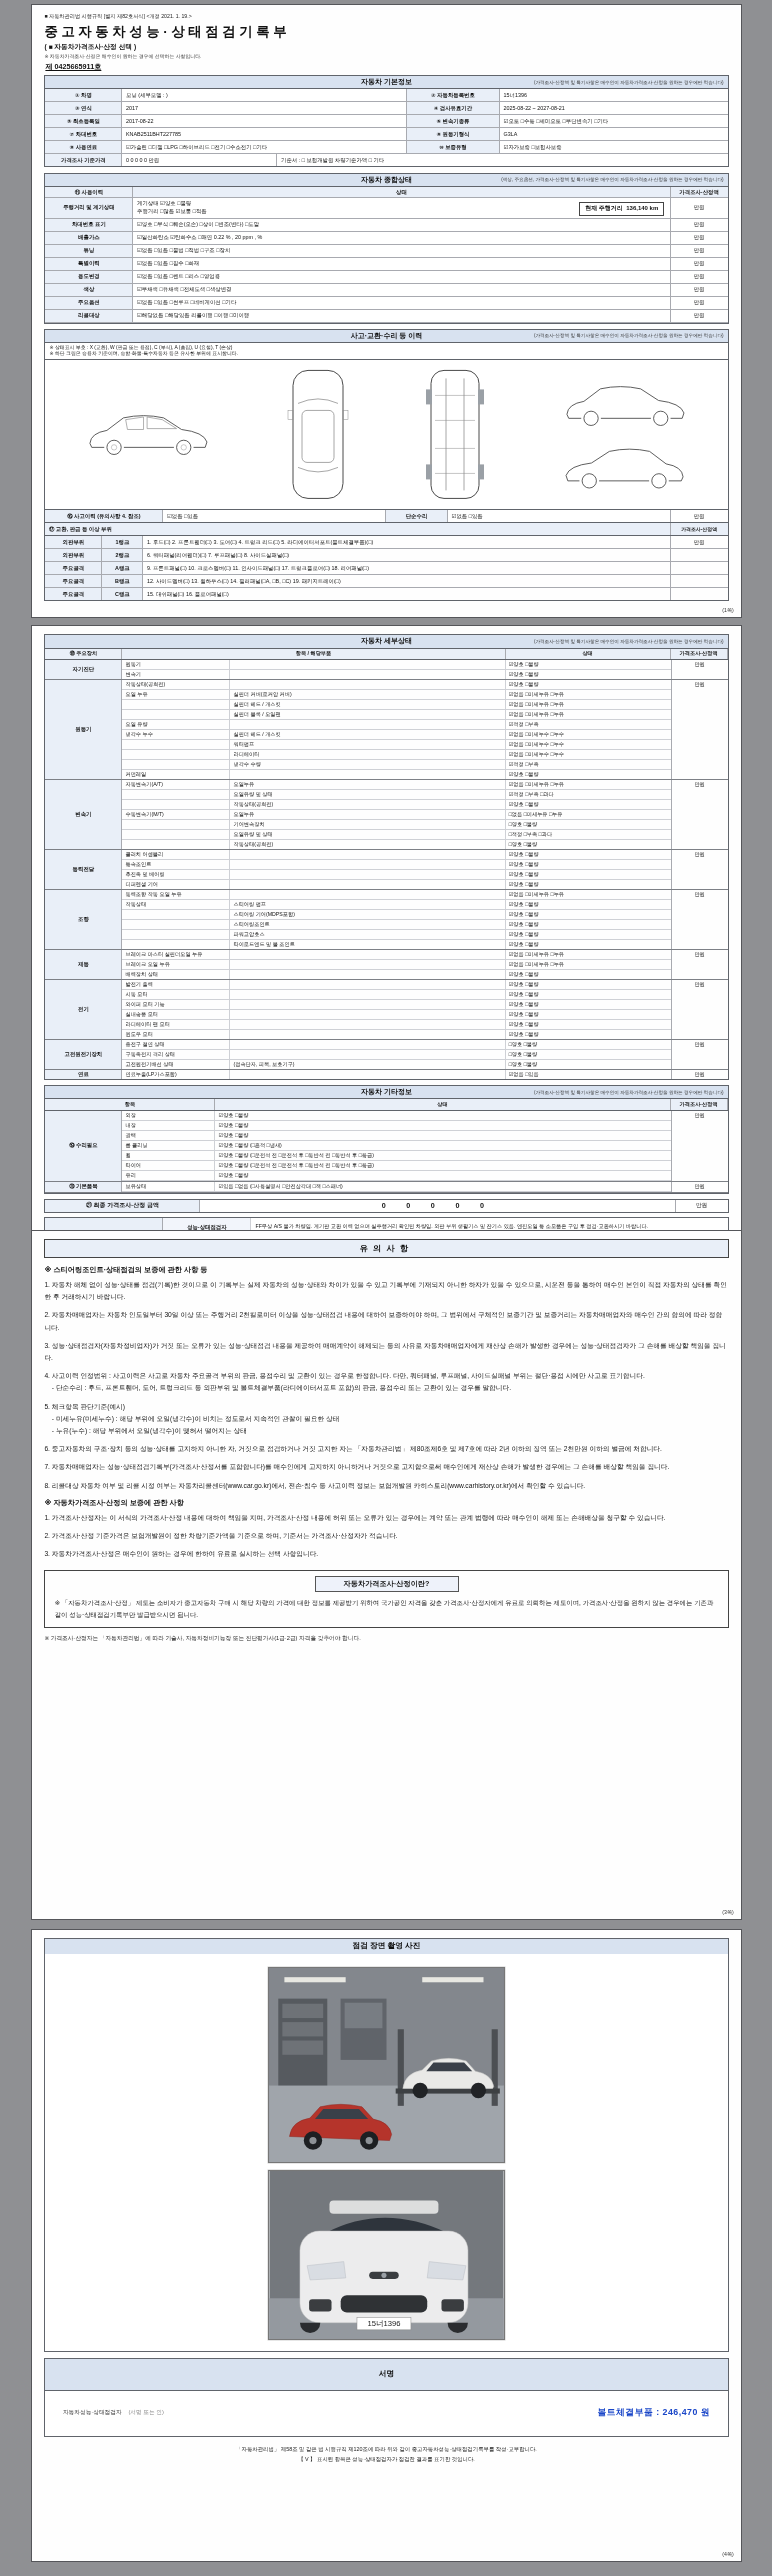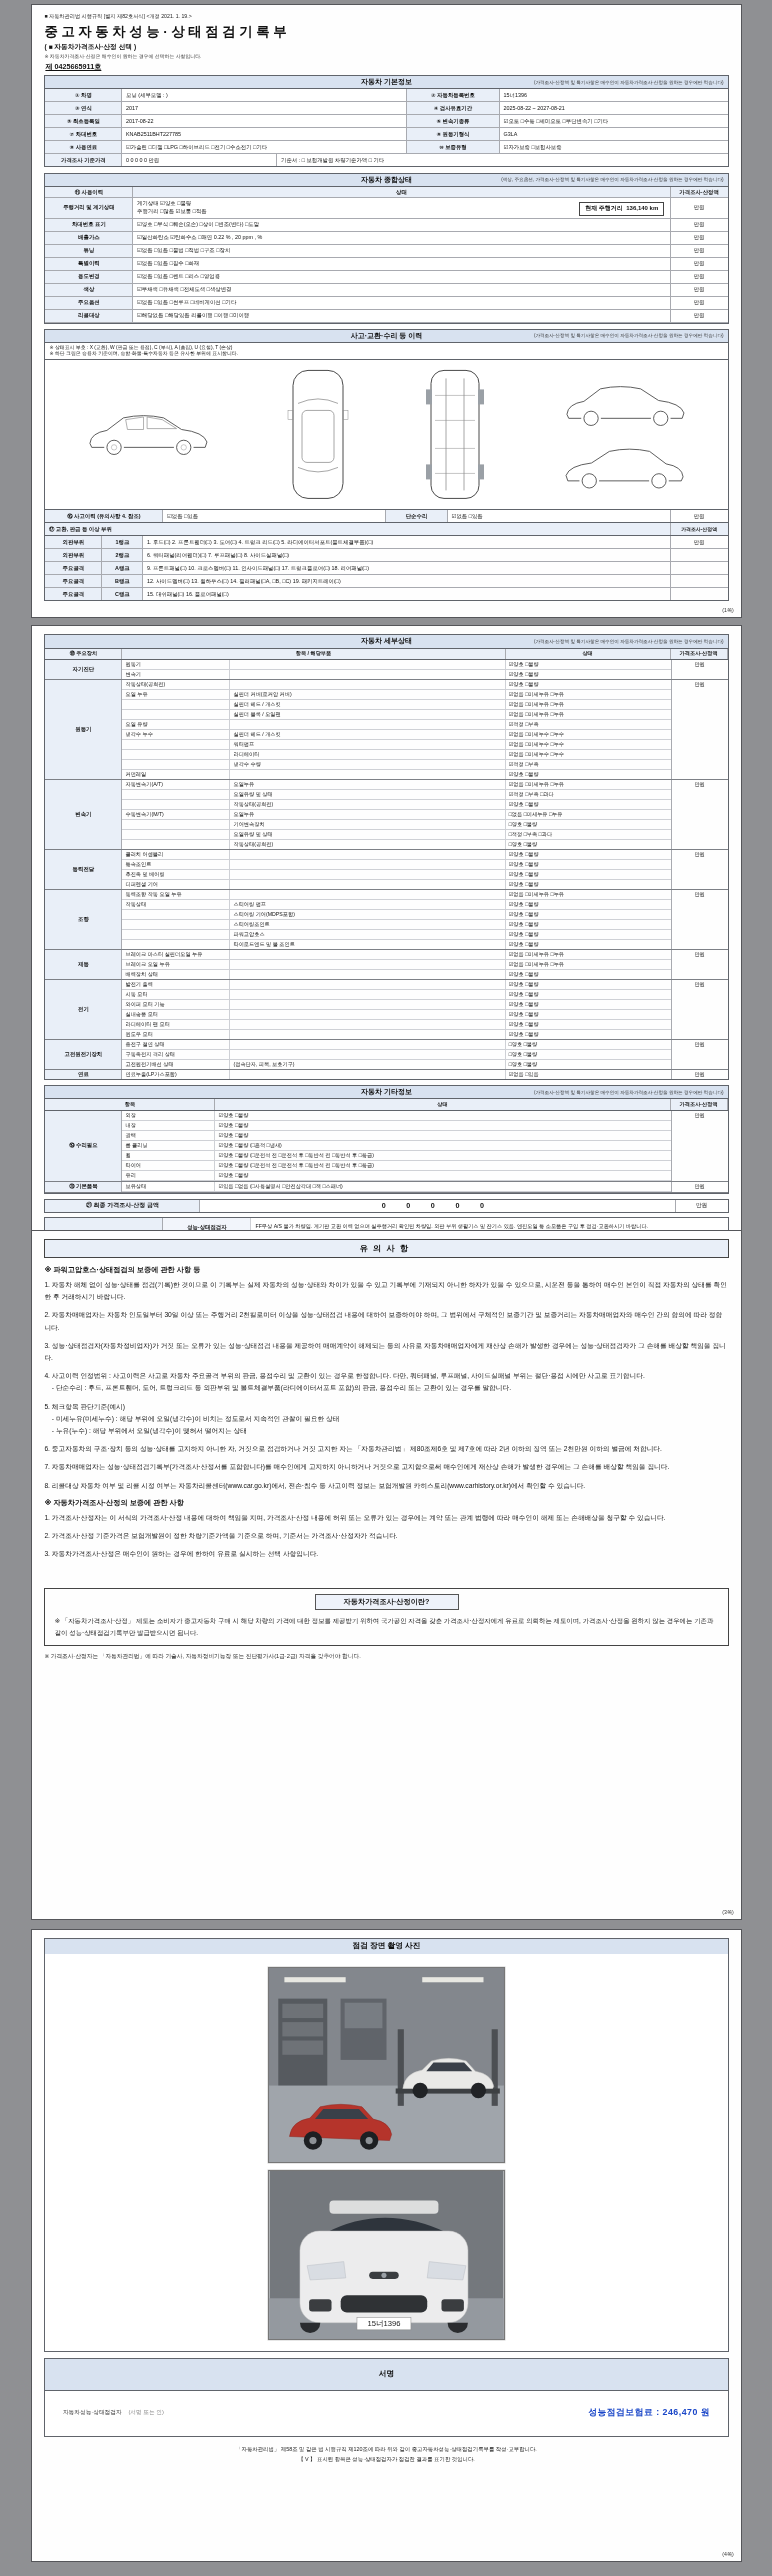--- a/index.html
+++ b/index.html
@@ -63,21 +63,21 @@
   .opinion{display:grid;grid-template-columns:118px 1fr;border:0.5px solid #60646b;background:#fff;}
   .op-title{background:#e9eff8;display:flex;align-items:center;justify-content:center;font-weight:bold;font-size:5.7px;border-right:0.5px solid #a8aab0;text-align:center;padding:2.1px;}
   .op-row{display:grid;grid-template-columns:88px 1fr;border-bottom:0.5px solid #a8aab0;}
   .op-rows .op-row:last-child{border-bottom:none;}
   .op-who{background:#f2f5fb;display:flex;align-items:center;justify-content:center;font-size:5.4px;font-weight:bold;border-right:0.5px solid #cfd1d6;min-height:18.5px;padding:1px;}
   .op-text{font-size:5.2px;padding:2.1px 4.1px;display:flex;align-items:center;line-height:1.5;}
   
   .n-titlebox{border:0.8px solid #444;background:#e9eff8;text-align:center;font-weight:bold;font-size:8.2px;letter-spacing:5.2px;padding:3.1px 0;margin-bottom:3px;}
   .n-head{font-size:7.2px;font-weight:bold;margin:6.2px 0 4.1px;}
   .n-item{font-size:6.7px;line-height:1.85;margin-bottom:5.7px;white-space:pre-wrap;}
-  .define-box{border:0.8px solid #444;margin-top:27px;}
+  .define-box{border:0.8px solid #444;margin-top:9px;}
   .db-title{display:block;width:144px;margin:5.2px auto 3.1px;border:0.5px solid #555;background:#eef2fa;text-align:center;font-weight:bold;font-size:7.2px;padding:2.1px 0;}
   .db-text{font-size:6.4px;line-height:1.8;padding:2.1px 9.3px 6.2px;white-space:pre-wrap;}
   .n-foot{font-size:5.7px;color:#222;margin-top:6.2px;line-height:1.6;white-space:pre-wrap;}
   
   .photosec{display:flex;flex-direction:column;align-items:center;gap:7.2px;margin-top:6.2px;}
   .photo{border:0.5px solid #777;box-shadow:0 0 0 0.5px #ccc;}
   .signbox{border:0.5px solid #60646b;height:47px;display:flex;align-items:center;justify-content:space-between;padding:0 17.5px;background:#fff;}
   .signer{font-size:5.7px;color:#333;}
   .signer .hint{color:#888;margin-left:5.2px;}
   .insurance{font-size:8.8px;font-weight:bold;color:#1a46c8;letter-spacing:0.5px;}
@@ -695,21 +695,21 @@
             <div class="op-text"></div>
           </div>
         </div>
     </div>
     <div class="pagemark">(2쪽)</div>
   </div>
 
   <div class="page" id="p3">
     <div class="n-titlebox">유의사항</div>
     <div class="n-sec">
-      <div class="n-head">※ 파워고압호스·상태점검의 보증에 관한 사항 등</div>
+      <div class="n-head">※ 스티어링조인트·상태점검의 보증에 관한 사항 등</div>
       <div data-repeat="notices.sections.0.items">
 
       <p class="n-item">1. 자동차 해체 없이 성능·상태를 점검(기록)한 것이므로 이 기록부는 실제 자동차의 성능·상태와 차이가 있을 수 있고 기록부에 기재되지 아니한 하자가 있을 수 있으므로, 시운전 등을 통하여 매수인 본인이 직접 자동차의 상태를 확인한 후 거래하시기 바랍니다.</p>
           <p class="n-item">2. 자동차매매업자는 자동차 인도일부터 30일 이상 또는 주행거리 2천킬로미터 이상을 성능·상태점검 내용에 대하여 보증하여야 하며, 그 범위에서 구체적인 보증기간 및 보증거리는 자동차매매업자와 매수인 간의 합의에 따라 정합니다.</p>
           <p class="n-item">3. 성능·상태점검자(자동차정비업자)가 거짓 또는 오류가 있는 성능·상태점검 내용을 제공하여 매매계약이 해제되는 등의 사유로 자동차매매업자에게 재산상 손해가 발생한 경우에는 성능·상태점검자가 그 손해를 배상할 책임을 집니다.</p>
           <p class="n-item">4. 사고이력 인정범위 : 사고이력은 사고로 자동차 주요골격 부위의 판금, 용접수리 및 교환이 있는 경우로 한정합니다. 다만, 쿼터패널, 루프패널, 사이드실패널 부위는 절단·용접 시에만 사고로 표기합니다.
     - 단순수리 : 후드, 프론트휀더, 도어, 트렁크리드 등 외판부위 및 볼트체결부품(라디에이터서포트 포함)의 판금, 용접수리 또는 교환이 있는 경우를 말합니다.</p>
           <p class="n-item">5. 체크항목 판단기준(예시)
     - 미세누유(미세누수) : 해당 부위에 오일(냉각수)이 비치는 정도로서 지속적인 관찰이 필요한 상태
     - 누유(누수) : 해당 부위에서 오일(냉각수)이 맺혀서 떨어지는 상태</p>
@@ -790,21 +790,21 @@
 
     <div class="band" style="height:32px;font-size:7.7px">
       <span>서명</span>
     </div>
     <div class="signbox">
       <div class="signer">
         <span>자동차성능·상태점검자</span>
         <span class="hint">(서명 또는 인)</span>
       </div>
       <div class="insurance">
-        <span>성능점검보험료 :</span>
+        <span>볼트체결부품 :</span>
         <span>246,470 원</span>
       </div>
     </div>
 
     <div class="footer">
       <div>「자동차관리법」 제58조 및 같은 법 시행규칙 제120조에 따라 위와 같이 중고자동차성능·상태점검기록부를 작성·교부합니다.</div>
       <div>【 V 】 표시된 항목은 성능·상태점검자가 점검한 결과를 표기한 것입니다.</div>
     </div>
     <div class="pagemark">(4쪽)</div>
   </div>

